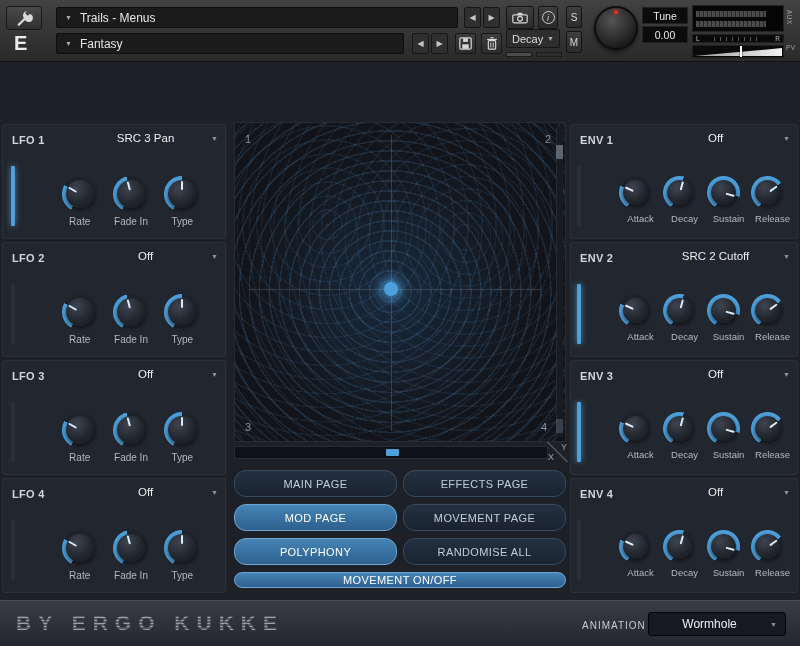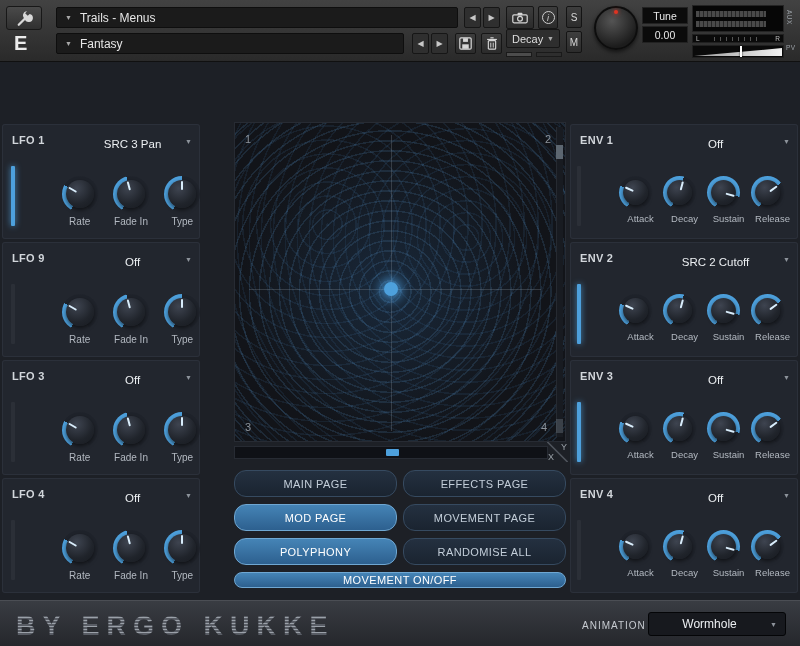--- a/index.html
+++ b/index.html
@@ -50,26 +50,26 @@
 
   
   #banner { position:absolute; left:0; top:62px; width:800px; height:58px;
     background:linear-gradient(180deg,#1f2228,#15171c); border-bottom:1px solid #0b0c0f;
     display:flex; align-items:center; justify-content:center; }
   .banner-title { font-size:46px; font-weight:200; letter-spacing:30px; transform:translateX(15px);
     background:linear-gradient(180deg,#f2f2f2 0%,#bdbdbd 38%,#515151 58%,#8b8b8b 100%);
     -webkit-background-clip:text; background-clip:text; color:transparent; }
 
   
-  #lfo-column { position:absolute; left:2px; top:124px; width:198px; display:flex; flex-direction:column; gap:3px; }
+  #lfo-column { position:absolute; left:2px; top:124px; width:224px; display:flex; flex-direction:column; gap:3px; }
   #env-column { position:absolute; left:570px; top:124px; width:228px; display:flex; flex-direction:column; gap:3px; }
   .panel { position:relative; height:115px; background:#22262e; border-radius:3px; box-shadow:inset 0 0 0 1px #2b303a; }
   .panel-label { position:absolute; left:10px; top:10px; font-size:11px; font-weight:bold; color:#d2d6db; letter-spacing:.3px; }
   .panel-target { position:absolute; left:78px; right:8px; top:8px; display:flex; align-items:center; cursor:pointer; }
-  .target-text { flex:1; text-align:center; font-size:11.5px; color:#ecefF2;margin-top:6px; }
+  .target-text { flex:1; text-align:center; font-size:11.5px; color:#ecefF2; }
   .chev { font-size:7px; color:#8d939b; }
   .indicator { position:absolute; left:9px; top:42px; width:4px; height:60px; border-radius:1px; background:#2b2f37; }
   .indicator.active { background:var(--accent); box-shadow:0 0 6px rgba(77,160,220,.85); }
   #env-column .indicator { left:7px; }
   .knob-row { position:absolute; top:52px; display:flex; }
   #lfo-column .knob-row { left:56px; width:146px; gap:8px; }
   #env-column .knob-row { left:44px; width:174px; gap:2px; }
   .knob { display:flex; flex-direction:column; align-items:center; cursor:pointer; }
   .k-lg { width:46px; } .k-sm { width:42px; }
   .kface { position:relative; }
@@ -112,21 +112,21 @@
   #page-buttons { position:absolute; left:234px; top:470px; width:332px; display:grid;
     grid-template-columns:1fr 1fr; gap:7px 6px; }
   .page-btn { height:27px; background:linear-gradient(180deg,#243040,#1a2430); border:1px solid #364a60;
     border-radius:12px; color:#c3ced9; font-size:11px; letter-spacing:.4px; }
   .page-btn.active { background:linear-gradient(180deg,#4584b6,#2d608f); border-color:#6fa7d2; color:#fff; }
   .page-btn.wide { grid-column:1 / span 2; height:16px; }
 
   
   #footer { position:absolute; left:0; top:600px; width:800px; height:46px;
     background:linear-gradient(180deg,#393c42,#25272c); border-top:1px solid #4b4e54; }
-  .credit { position:absolute; left:16px; top:10px; font-size:27px; font-weight:700; letter-spacing:7px;
+  .credit { position:absolute; left:16px; top:10px; font-size:21px; font-weight:700; letter-spacing:7px;
     text-transform:uppercase;
     background:repeating-linear-gradient(180deg,#9ba1a9 0 1.5px,#585c64 1.5px 3px);
     -webkit-background-clip:text; background-clip:text; color:transparent; }
   .anim-label { position:absolute; left:582px; top:19px; font-size:10px; color:#c7cbd1; letter-spacing:1px; }
   .anim-dropdown { position:absolute; right:14px; top:11px; width:138px; height:24px; background:#17191e;
     border:1px solid #040507; border-radius:3px; display:flex; align-items:center; cursor:pointer; }
   .anim-value { flex:1; text-align:center; font-size:12px; color:#eceff2; }
   .anim-dropdown .chev { margin-right:8px; }
 </style>
 </head>
@@ -251,21 +251,21 @@
               <div class="ring" style="background: conic-gradient(from 210deg, rgb(77, 160, 220) 0deg, rgb(77, 160, 220) 150deg, rgb(31, 35, 43) 150deg, rgb(31, 35, 43) 300deg, rgba(0, 0, 0, 0) 300deg, rgba(0, 0, 0, 0) 360deg);"></div>
               <div class="cap">
                 <div class="ptr" style="transform: rotate(360deg);"></div>
               </div>
             </div>
             <span class="klabel">Type</span>
           </div>
         </div>
       </section>
       <section class="panel">
-        <span class="panel-label">LFO 9</span>
+        <span class="panel-label">LFO 2</span>
         <div class="panel-target">
           <span class="target-text">Off</span>
           <span class="chev">▼</span>
         </div>
         <div class="indicator"></div>
         <div class="knob-row">
           <div class="knob k-lg">
             <div class="kface">
               <div class="ring" style="background: conic-gradient(from 210deg, rgb(77, 160, 220) 0deg, rgb(77, 160, 220) 90deg, rgb(31, 35, 43) 90deg, rgb(31, 35, 43) 300deg, rgba(0, 0, 0, 0) 300deg, rgba(0, 0, 0, 0) 360deg);"></div>
               <div class="cap">

